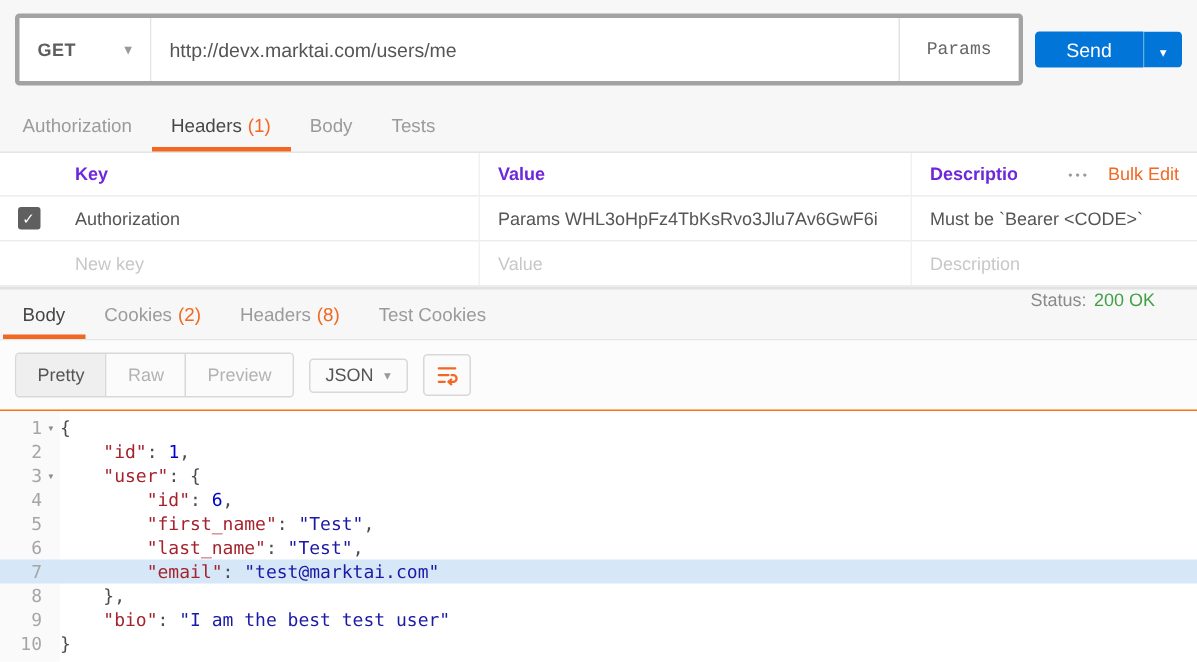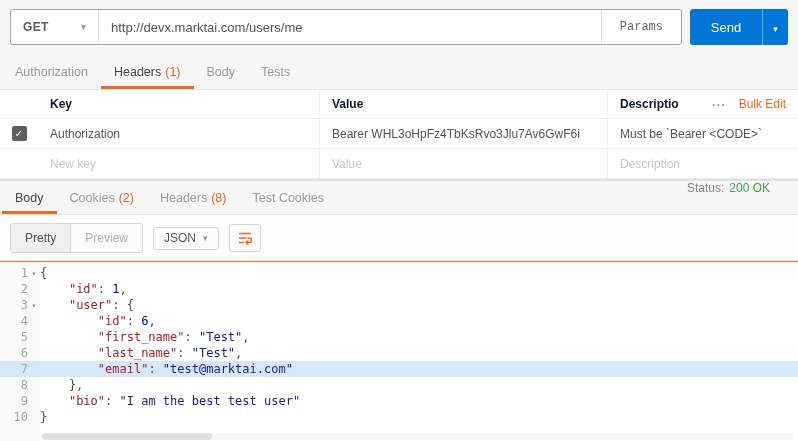--- a/index.html
+++ b/index.html
@@ -1,50 +1,50 @@
 <!DOCTYPE html>
 <html style="--accent: #F26722; --send-blue: #0275D8; --status-green: #43A047; --json-key: #A5232D; --json-string: #1A1AA6; --json-number: #0000CD; --line-highlight: #D6E8F8;"><head>
 <meta charset="utf-8">
 <style>
   * { margin:0; padding:0; box-sizing:border-box; }
   html,body { width:798px; height:441px; overflow:hidden; background:#fff;
     font-family:"Liberation Sans", sans-serif; font-size:12px; color:#444; }
 
   
   .request-bar { display:flex; align-items:center; padding:9px 10px; background:#F7F7F7; }
-  .url-group { display:flex; flex:1; height:36px; background:#fff;
-    border:1px solid #a3a3a3; border-radius:3px; overflow:hidden; }
+  .url-group { display:flex; flex:1; height:48px; background:#fff;
+    border:3px solid #a3a3a3; border-radius:3px; overflow:hidden; }
   .method-select { width:88px; display:flex; align-items:center; justify-content:space-between;
     padding:0 12px; border-right:1px solid #E3E3E3; cursor:pointer; color:#5E5E5E;
     font-weight:600; letter-spacing:.3px; }
   .chev { font-size:9px; color:#999; }
   .url-input { flex:1; border:none; outline:none; padding:0 12px; font-size:13px; color:#555;
     font-family:"Liberation Sans", sans-serif; }
   .params-btn { border:none; border-left:1px solid #E3E3E3; background:#fff; padding:0 18px;
     font-size:12px; color:#666; cursor:pointer; font-family:Liberation Mono, monospace; }
-  .send-group { display:flex; margin-left:8px; height:36px; }
+  .send-group { display:flex; margin-left:8px; height:24px; }
   .send-btn { width:72px; border:none; background:var(--send-blue,#0275D8); color:#fff;
     font-size:13px; border-radius:3px 0 0 3px; cursor:pointer; font-family:inherit; }
   .send-caret { width:26px; border:none; background:var(--send-blue,#0275D8);
     border-left:1px solid rgba(255,255,255,.4); border-radius:0 3px 3px 0; cursor:pointer; }
   .send-caret .chev { color:#fff; }
 
   
   .tabs { display:flex; align-items:stretch; }
   .request-tabs { height:36px; background:#F7F7F7; border-bottom:1px solid #E4E4E4; padding-left:2px; }
   .tab { display:flex; align-items:center; padding:0 13px; color:#9B9B9B; cursor:pointer;
     font-size:12.5px; white-space:nowrap; }
   .tab.active { color:#474747; box-shadow: inset 0 -3px 0 var(--accent,#F26722); }
   .tab-count { color:var(--accent,#F26722); margin-left:4px; }
 
   
   .kv-table { background:#fff; }
   .kv-row { display:flex; align-items:stretch; height:30px; border-bottom:1px solid #EDEDED; }
   .kv-row.header { height:29px; }
-  .kv-row.header .cell { font-weight:700; color:#0f172a; }
+  .kv-row.header .cell { font-weight:700; color:#6d28d9; }
   .cell { display:flex; align-items:center; padding:0 12px; border-right:1px solid #F1F1F1;
     overflow:hidden; white-space:nowrap; color:#555; }
   .col-check { width:38px; display:flex; align-items:center; justify-content:center; }
   .col-key { width:282px; }
   .col-value { width:288px; }
   .col-desc { flex:1; border-right:none; }
   .col-actions { width:120px; display:flex; align-items:center; justify-content:flex-end;
     gap:12px; padding-right:12px; }
   .dots { font-size:8px; letter-spacing:2px; color:#9B9B9B; cursor:pointer; }
   .bulk-edit { color:var(--accent,#F26722); cursor:pointer; }
@@ -137,21 +137,21 @@
         <span class="dots">•••</span>
         <span class="bulk-edit">Bulk Edit</span>
       </div>
     </div>
 
     <div class="kv-row">
       <div class="col-check">
         <span class="checkbox">✓</span>
       </div>
       <div class="cell col-key">Authorization</div>
-      <div class="cell col-value">Bearer WHL3oHpFz4TbKsRvo3Jlu7Av6GwF6i</div>
+      <div class="cell col-value">Params WHL3oHpFz4TbKsRvo3Jlu7Av6GwF6i</div>
       <div class="cell col-desc">Must be `Bearer &lt;CODE&gt;`</div>
     </div>
 
     <div class="kv-row placeholder">
       <div class="col-check"></div>
       <div class="cell col-key">New key</div>
       <div class="cell col-value">Value</div>
       <div class="cell col-desc">Description</div>
     </div>
   </div>
@@ -175,20 +175,21 @@
       </div>
     <div class="status">
       <span class="status-label">Status:</span>
       <span class="status-value">200 OK</span>
     </div>
   </div>
 
   <div class="response-toolbar">
     <div class="view-group">
         <button class="view-btn active">Pretty</button>
+        <button class="view-btn">Raw</button>
         <button class="view-btn">Preview</button>
       </div>
     <div class="format-select">
       <span>JSON</span>
       <span class="chev">▾</span>
     </div>
     <button class="wrap-btn">
       <svg width="16" height="16" viewBox="0 0 16 16" fill="none" stroke="currentColor" stroke-width="1.5" stroke-linecap="round" stroke-linejoin="round">
         <path d="M2.5 3.5h11"></path>
         <path d="M2.5 8h6.5"></path>

